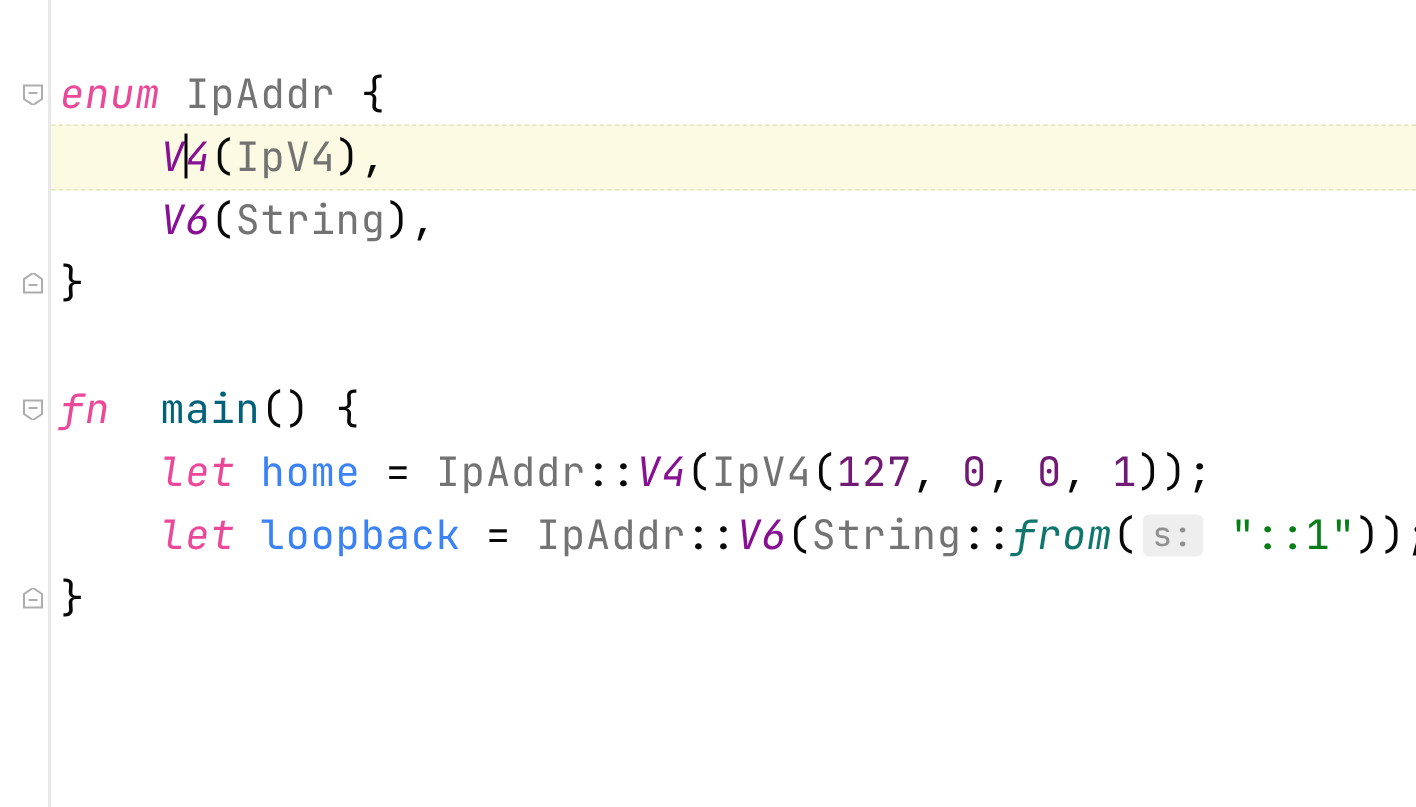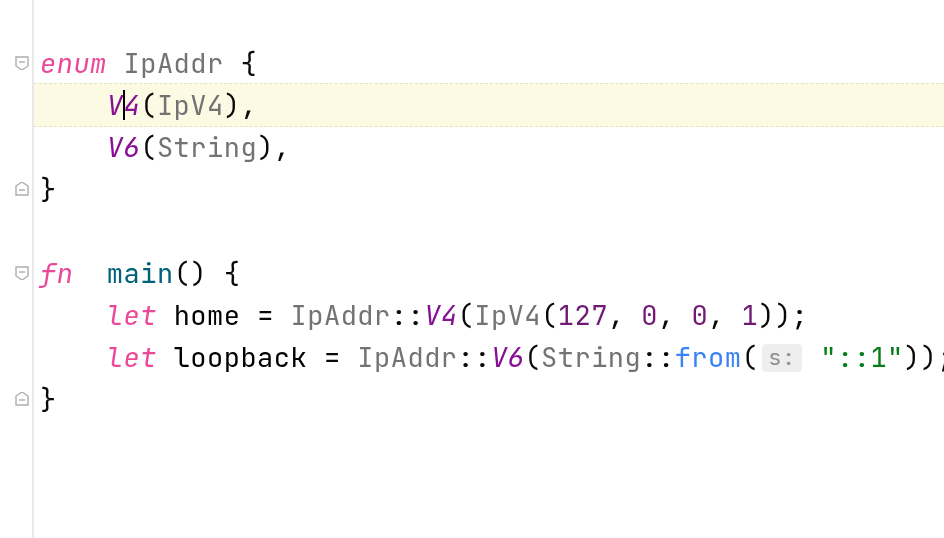--- a/index.html
+++ b/index.html
@@ -51,25 +51,25 @@
     background: #fdfae3;
     border-top: 1px dashed #e6e3c0;
     border-bottom: 1px dashed #e6e3c0;
     margin-top: -1px;
     margin-bottom: -1px;
   }
   .kw { color: #ec4899; font-style: italic; }          
   .type { color: #737373; }
   .variant { color: #871094; font-style: italic; }
   .func { color: #00627a; }
-  .func-i { color: #3b82f6; }
+  .func-i { color: #0f766e; font-style: italic; }
   .num { color: #701a75; }
   .str { color: #067d17; }
   .punct { color: #080808; }
-  .var { color: #000000; }
+  .var { color: #3b82f6; }
   .param-hint {
     display: inline-block;
     background: #eeeeee;
     color: #909090;
     border-radius: 4px;
     padding: 0 6px;
     font-size: 22px;
     line-height: 28px;
     vertical-align: 2px;
     margin: 0 2px 0 4px;

